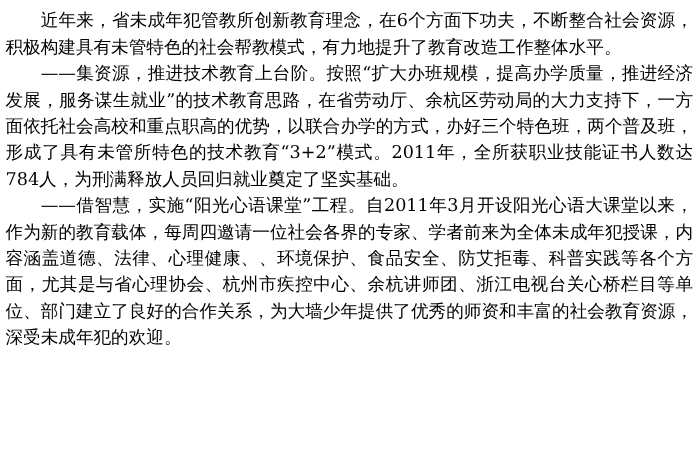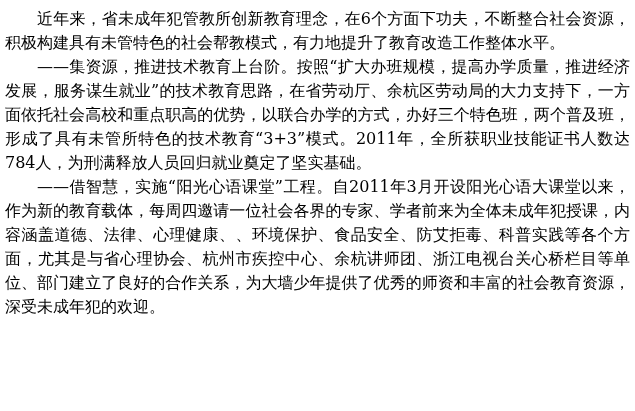--- a/index.html
+++ b/index.html
@@ -23,15 +23,15 @@
     margin: 0;
     padding: 0;
     text-indent: 2em;
   }
 </style>
 </head>
 <body>
 
 <div class="page">
   <p class="para">近年来，省未成年犯管教所创新教育理念，在6个方面下功夫，不断整合社会资源，积极构建具有未管特色的社会帮教模式，有力地提升了教育改造工作整体水平。</p>
-  <p class="para">——集资源，推进技术教育上台阶。按照“扩大办班规模，提高办学质量，推进经济发展，服务谋生就业”的技术教育思路，在省劳动厅、余杭区劳动局的大力支持下，一方面依托社会高校和重点职高的优势，以联合办学的方式，办好三个特色班，两个普及班，形成了具有未管所特色的技术教育“3+3”模式。2011年，全所获职业技能证书人数达784人，为刑满释放人员回归就业奠定了坚实基础。</p>
+  <p class="para">——集资源，推进技术教育上台阶。按照“扩大办班规模，提高办学质量，推进经济发展，服务谋生就业”的技术教育思路，在省劳动厅、余杭区劳动局的大力支持下，一方面依托社会高校和重点职高的优势，以联合办学的方式，办好三个特色班，两个普及班，形成了具有未管所特色的技术教育“3+2”模式。2011年，全所获职业技能证书人数达784人，为刑满释放人员回归就业奠定了坚实基础。</p>
   <p class="para">——借智慧，实施“阳光心语课堂”工程。自2011年3月开设阳光心语大课堂以来，作为新的教育载体，每周四邀请一位社会各界的专家、学者前来为全体未成年犯授课，内容涵盖道德、法律、心理健康、、环境保护、食品安全、防艾拒毒、科普实践等各个方面，尤其是与省心理协会、杭州市疾控中心、余杭讲师团、浙江电视台关心桥栏目等单位、部门建立了良好的合作关系，为大墙少年提供了优秀的师资和丰富的社会教育资源，深受未成年犯的欢迎。</p>
 </div>
 
 </body></html>

